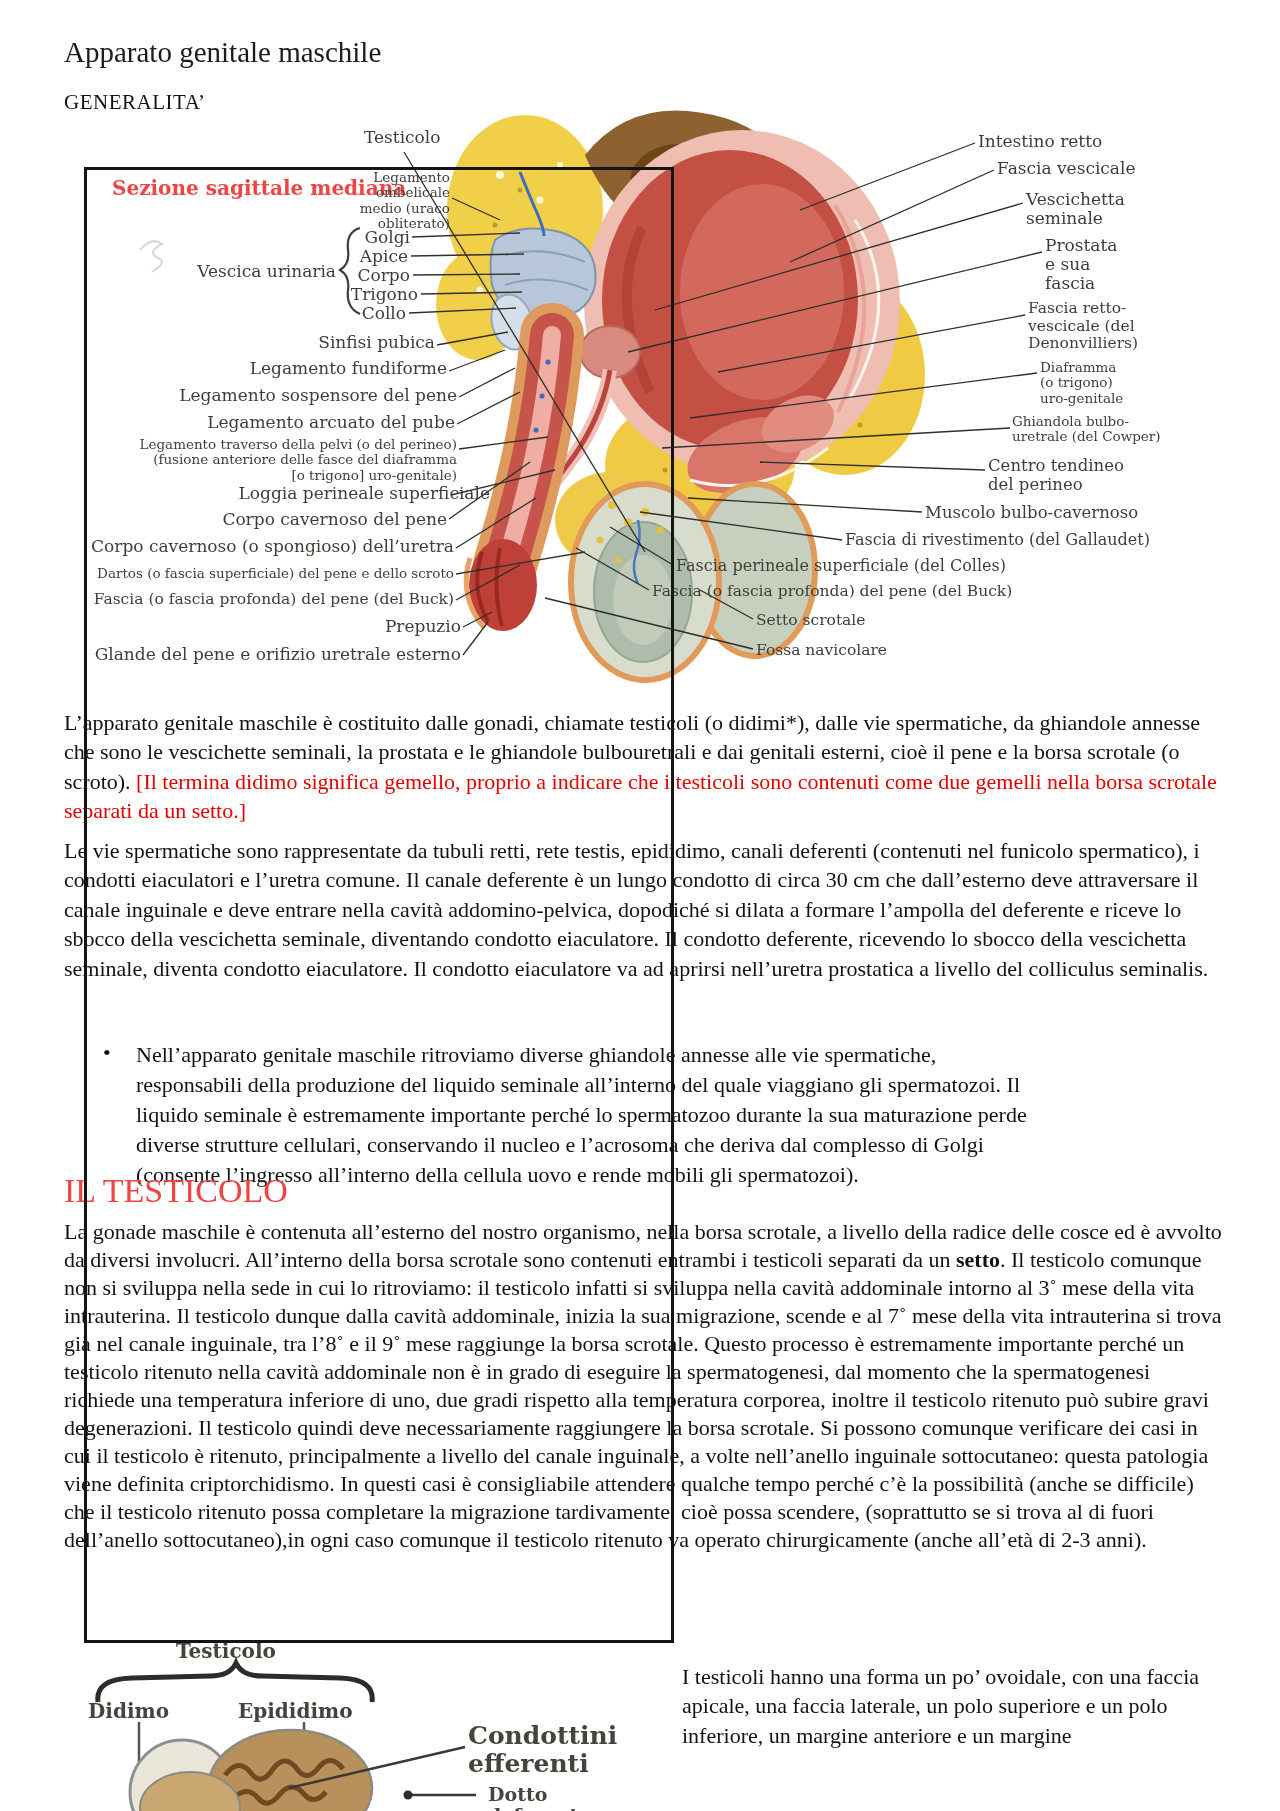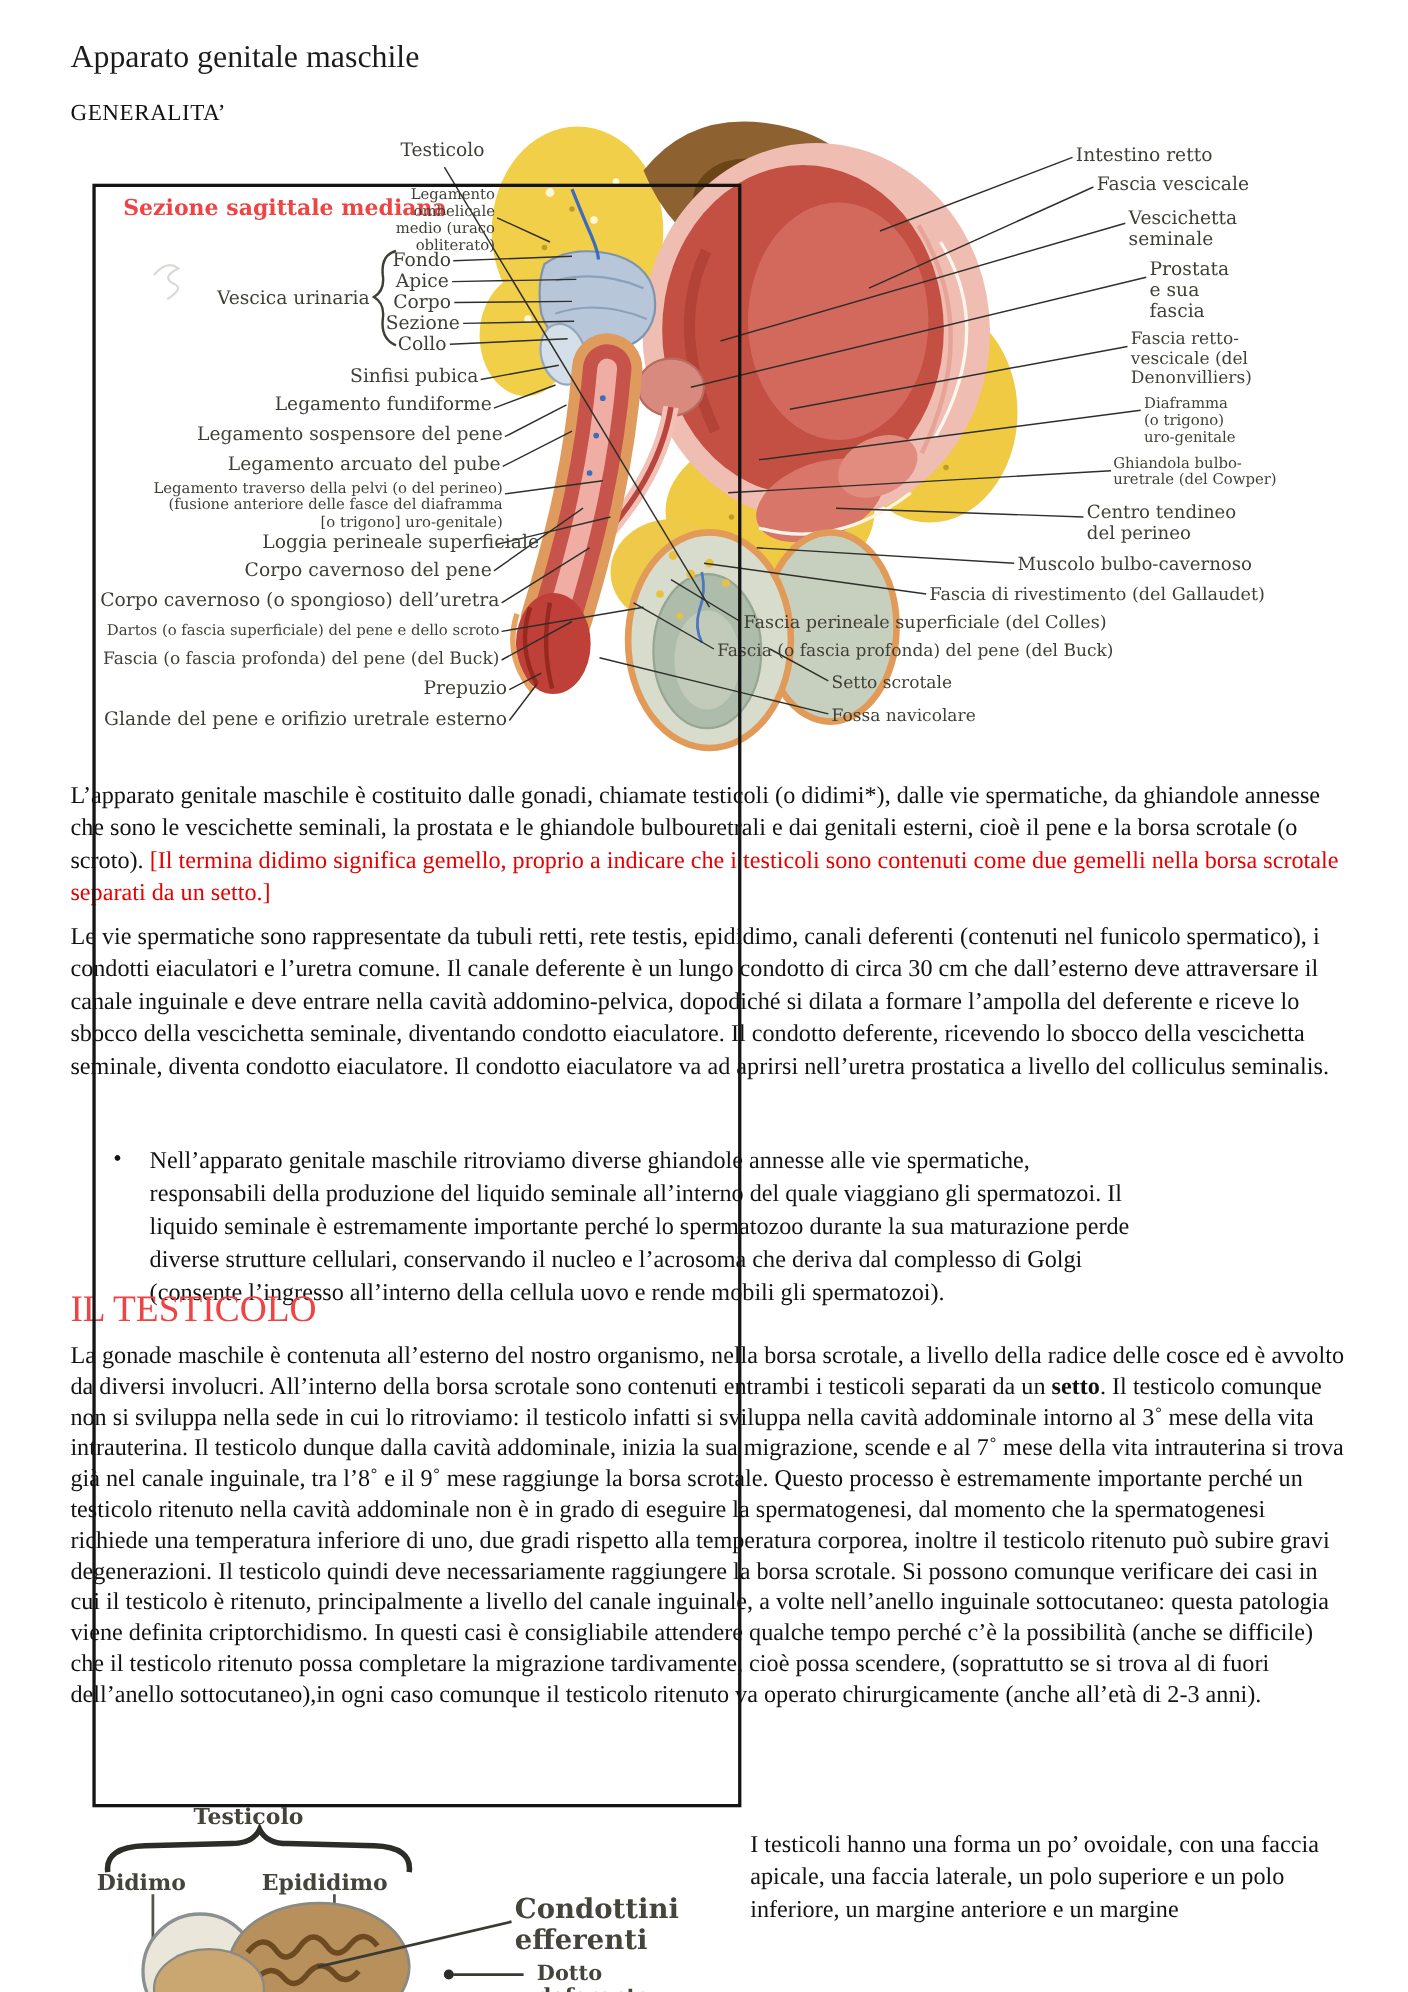--- a/index.html
+++ b/index.html
@@ -177,24 +177,24 @@
 
   <div id="fig-border"></div>
 
   <div id="box-title" class="abs" style="left:112px;top:176px;">Sezione sagittale mediana</div>
   <div class="fl" style="left:364px;top:128px;">Testicolo</div>
 
   <div class="fl sm ra" style="right:830px;top:170px;">Legamento
 ombelicale
 medio (uraco
 obliterato)</div>
-  <div class="fl ra" style="right:870px;top:228px;">Fondo</div>
+  <div class="fl ra" style="right:870px;top:228px;">Golgi</div>
   <div class="fl ra" style="right:872px;top:247px;">Apice</div>
   <div class="fl ra" style="right:870px;top:266px;">Corpo</div>
-  <div class="fl ra" style="right:862px;top:285px;">Sezione</div>
+  <div class="fl ra" style="right:862px;top:285px;">Trigono</div>
   <div class="fl ra" style="right:874px;top:304px;">Collo</div>
   <div class="fl ra" style="right:944px;top:262px;">Vescica urinaria</div>
   <div class="fl ra" style="right:845px;top:333px;">Sinfisi pubica</div>
   <div class="fl ra" style="right:833px;top:359px;">Legamento fundiforme</div>
   <div class="fl ra" style="right:823px;top:386px;">Legamento sospensore del pene</div>
   <div class="fl ra" style="right:825px;top:413px;">Legamento arcuato del pube</div>
   <div class="fl sm ra" style="right:823px;top:437px;">Legamento traverso della pelvi (o del perineo)
 (fusione anteriore delle fasce del diaframma
 [o trigono] uro-genitale)</div>
   <div class="fl ra" style="right:790px;top:484px;">Loggia perineale superficiale</div>

